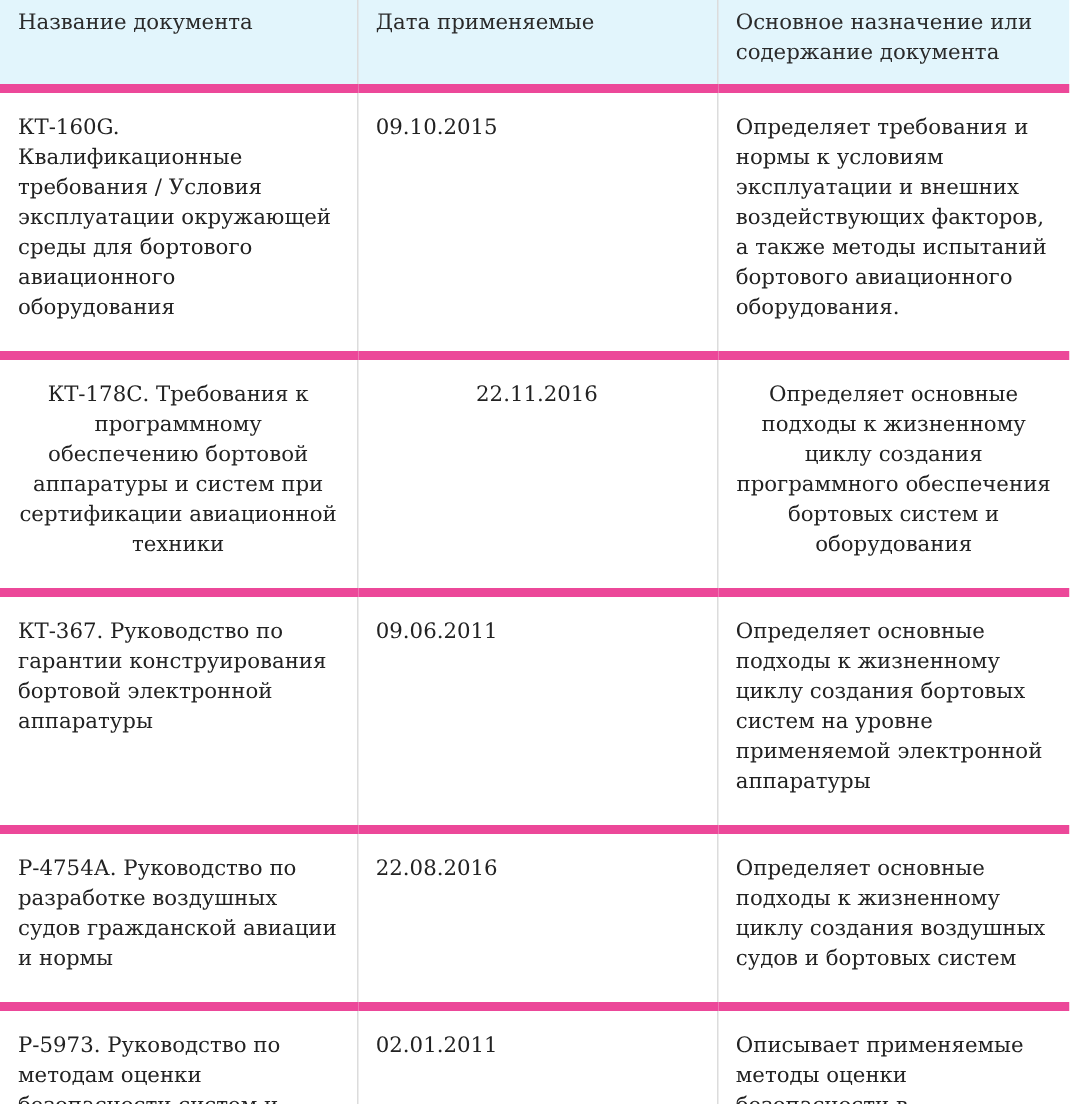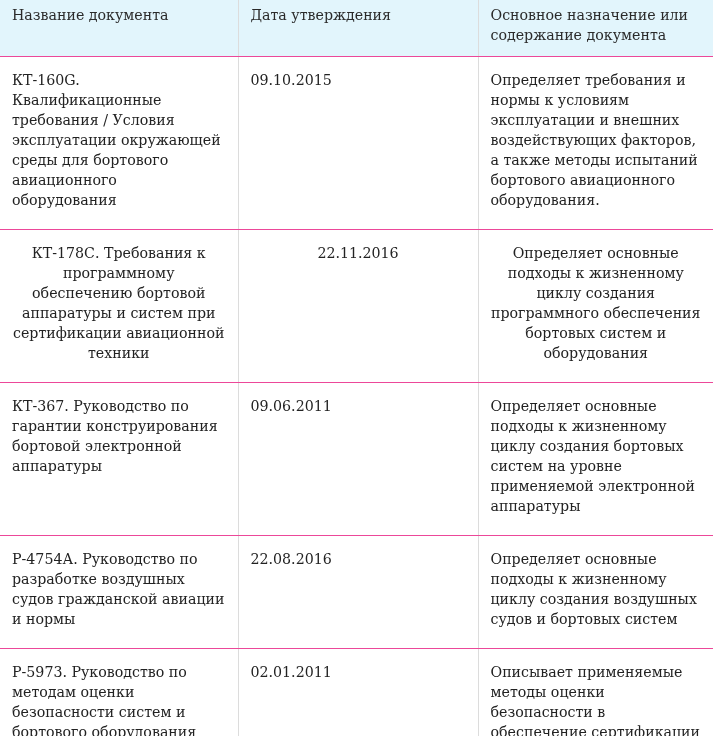--- a/index.html
+++ b/index.html
@@ -22,21 +22,21 @@
       line-height: 20px;
     }
     table.doc-table col.c1 { width: 238px; }
     table.doc-table col.c2 { width: 240px; }
     table.doc-table col.c3 { width: 235px; }
     table.doc-table th,
     table.doc-table td {
       vertical-align: top;
       text-align: left;
       padding: 6px 12px 10px 12px;
-      border-bottom: 1px solid #ec4899;
+      border-bottom: 6px solid #ec4899;
       border-left: 1px solid #dcdcdc;
     }
     table.doc-table th:first-child,
     table.doc-table td:first-child {
       border-left: none;
     }
     table.doc-table thead th {
       background: #e2f5fc;
       font-weight: normal;
       color: #2a2a2a;
@@ -61,21 +61,21 @@
 
 <table class="doc-table">
   <colgroup>
     <col class="c1">
     <col class="c2">
     <col class="c3">
   </colgroup>
   <thead>
     <tr>
       <th>Название документа</th>
-      <th>Дата утверждения</th>
+      <th>Дата применяемые</th>
       <th>Основное назначение или содержание документа</th>
     </tr>
   </thead>
   <tbody>
     <tr class="r1">
       <td>
           <span class="cell-text">КТ-160G. Квалификационные требования / Условия эксплуатации окружающей среды для бортового авиационного оборудования</span>
         </td>
       <td>
           <span class="cell-text">09.10.2015</span>

